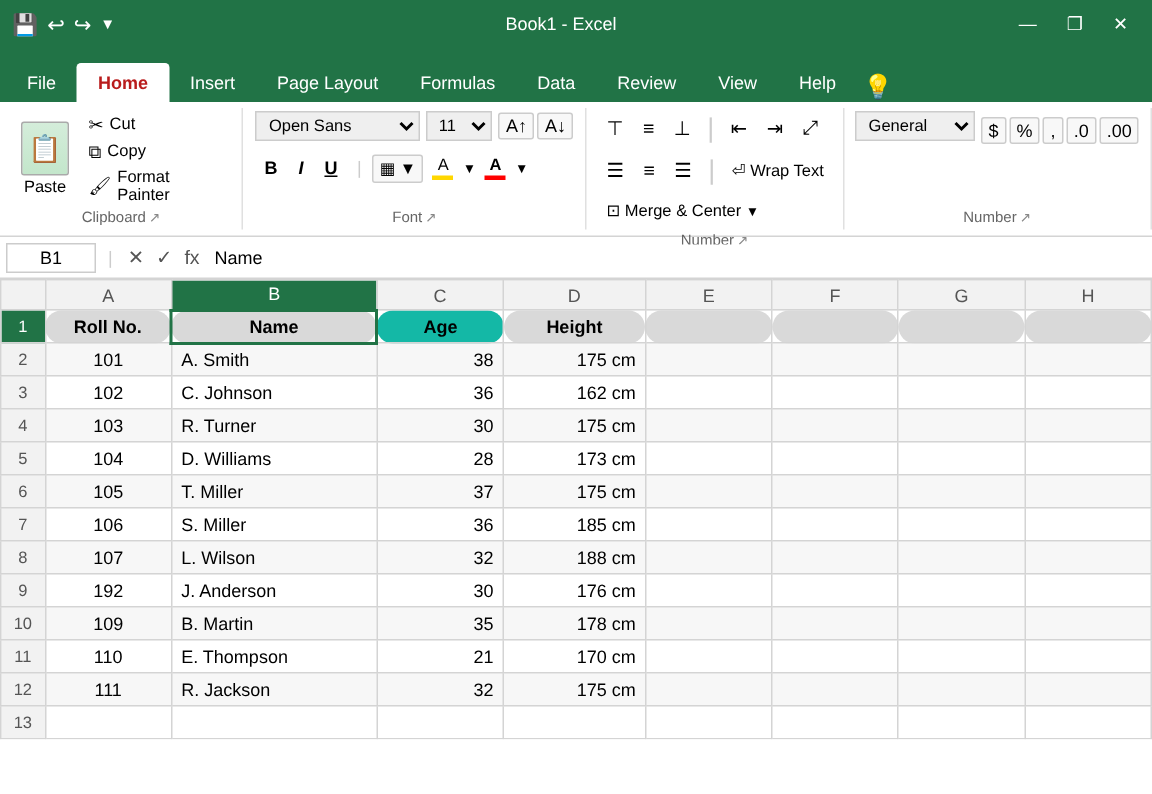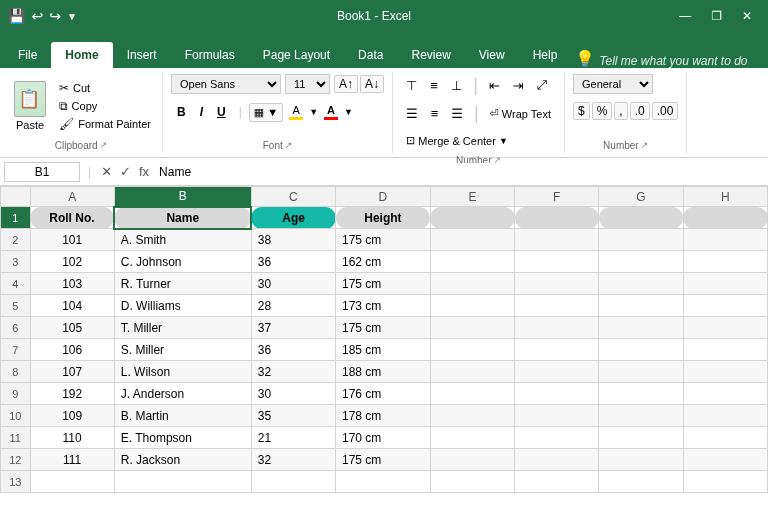--- a/index.html
+++ b/index.html
@@ -31,21 +31,21 @@
     }
     .ribbon-tab {
       padding: 6px 14px;
       font-size: 12px;
       cursor: pointer;
       color: white;
       border-radius: 3px 3px 0 0;
     }
     .ribbon-tab.active {
       background: #fff;
-      color: #14532d;
+      color: #b91c1c;
       font-weight: 600;
     }
 
     
     .ribbon {
       background: #fff;
       border-bottom: 1px solid #d4d4d4;
       display: flex;
       height: 90px;
       padding: 4px 0;
@@ -233,21 +233,21 @@
       align-items: center;
       border-bottom: 1px solid #d4d4d4;
       height: 28px;
       padding: 0 4px;
       gap: 4px;
     }
     .cell-ref {
       border: 1px solid #ccc;
       padding: 2px 6px;
       font-size: 12px;
-      width: 76px;
+      width: 60px;
       text-align: center;
       cursor: pointer;
     }
     .formula-sep { color: #ccc; margin: 0 4px; }
     .formula-icons { display: flex; gap: 4px; align-items: center; }
     .formula-icon { font-size: 13px; color: #555; cursor: pointer; padding: 2px; }
     .formula-input {
       flex: 1;
       border: none;
       font-size: 12px;
@@ -300,21 +300,21 @@
       cursor: cell;
     }
     td.active-cell {
       border: 2px solid #217346 !important;
     }
     .corner-cell {
       background: #f2f2f2;
       border: 1px solid #d4d4d4;
       width: 28px;
     }
-    .text-right { }
+    .text-right { text-align: right; }
     .text-center { text-align: center; }
     .header-row td { background: #d9d9d9; font-weight: bold; border-radius: 11px; }
 
     
     .data-row-even td.cell { background: #ffffff; }
     .data-row-odd td.cell { background: #f7f7f7; }
 
     
     .col-a { width: 80px; }
     .col-b { width: 130px; }
@@ -342,28 +342,27 @@
     <span class="title-bar-ctrl">—</span>
     <span class="title-bar-ctrl">❐</span>
     <span class="title-bar-ctrl">✕</span>
   </div>
 </div>
 
 <div class="ribbon-tabs">
   <div class="ribbon-tab">File</div>
   <div class="ribbon-tab active">Home</div>
   <div class="ribbon-tab">Insert</div>
+  <div class="ribbon-tab">Page Layout</div>
   <div class="ribbon-tab">Formulas</div>
-  <div class="ribbon-tab">Page Layout</div>
   <div class="ribbon-tab">Data</div>
   <div class="ribbon-tab">Review</div>
   <div class="ribbon-tab">View</div>
   <div class="ribbon-tab">Help</div>
   <span class="help-icon">💡</span>
-  <span class="tellme-text" style="color:rgba(255,255,255,0.85); font-size:12px; font-style:italic; margin-left:4px;">Tell me what you want to do</span>
 </div>
 
 <div class="ribbon">
 
   <div class="ribbon-group clipboard-group">
     <div class="ribbon-group-content">
       <div class="paste-btn">
         <div class="paste-icon">📋</div>
         <span class="paste-label">Paste</span>
       </div>
@@ -462,21 +461,21 @@
         </div>
       </div>
     </div>
     <div class="ribbon-group-label">
       <span>Number</span>
       <span class="ribbon-group-label-expand">↗</span>
     </div>
   </div>
 
   <div class="ribbon-group num-group" style="min-width:90px;">
-    <div class="ribbon-group-content" style="flex-direction:column; align-items:flex-start;">
+    <div class="ribbon-group-content" style="flex-direction:row; align-items:flex-start;">
       <select class="num-select">
         <option>General</option>
       </select>
       <div style="display:flex; gap:2px; margin-top:4px;">
         <button class="fsize-btn">$</button>
         <button class="fsize-btn">%</button>
         <button class="fsize-btn">,</button>
         <button class="fsize-btn">.0</button>
         <button class="fsize-btn">.00</button>
       </div>

